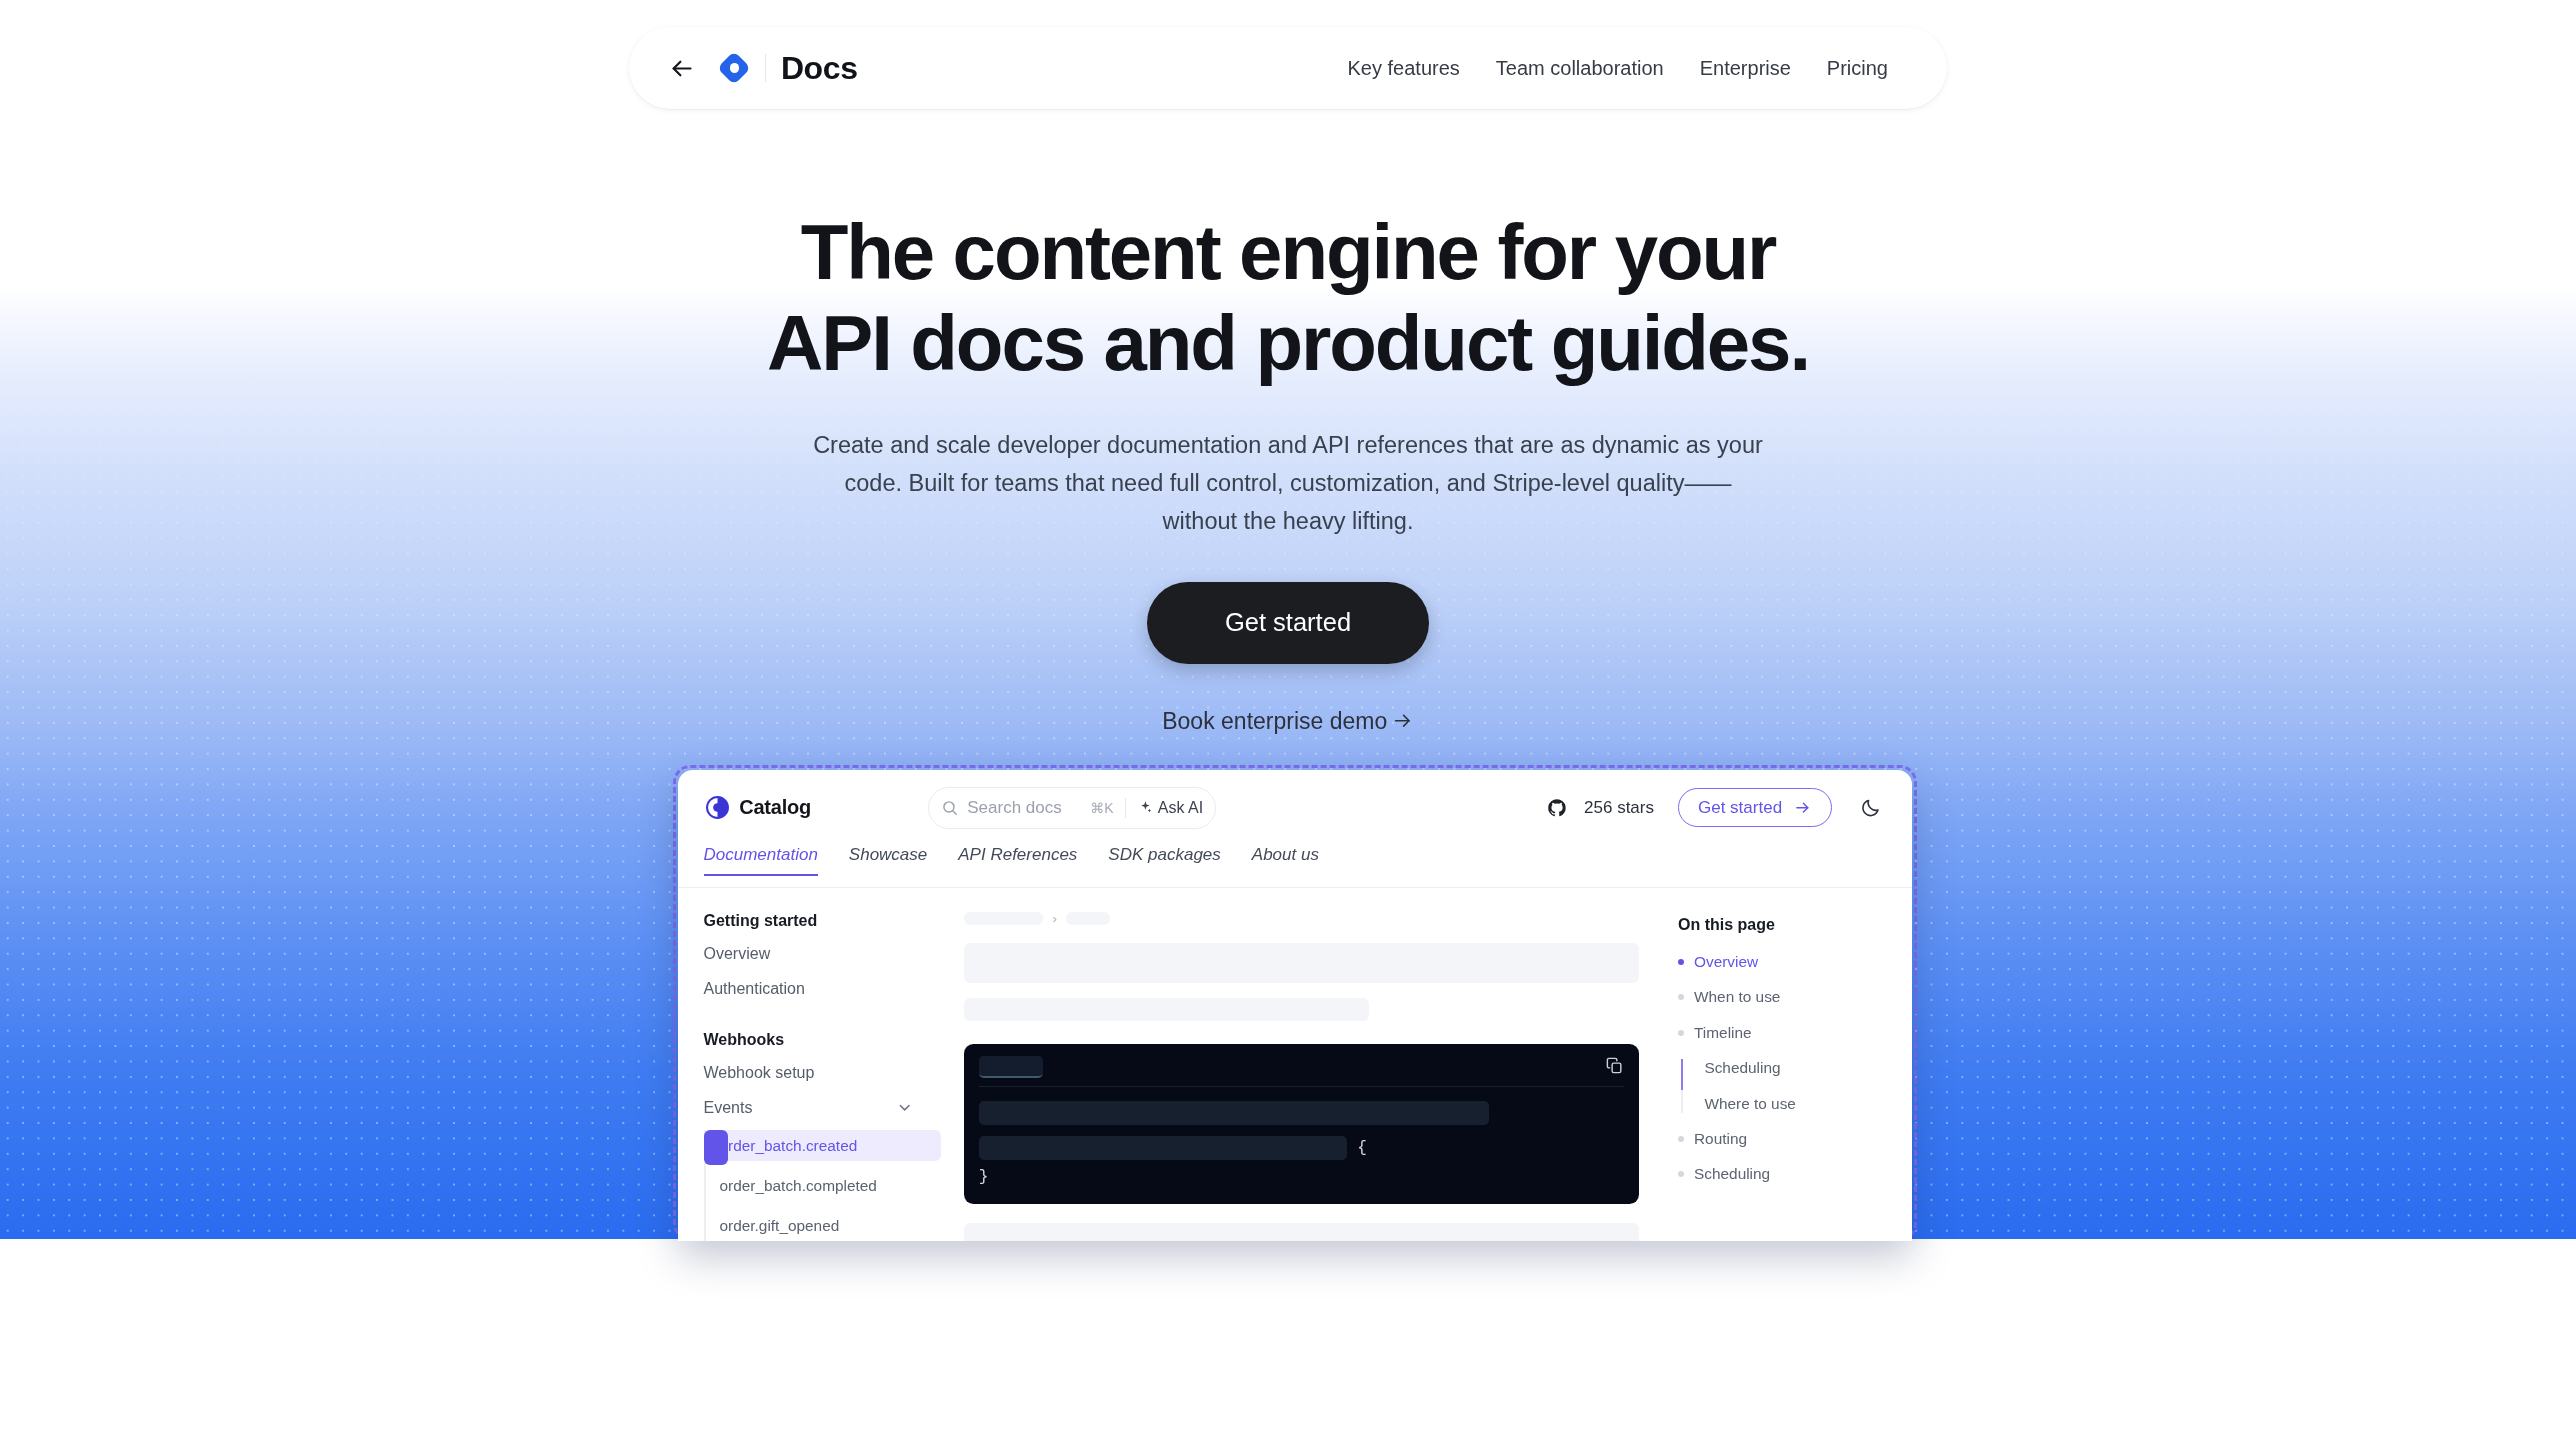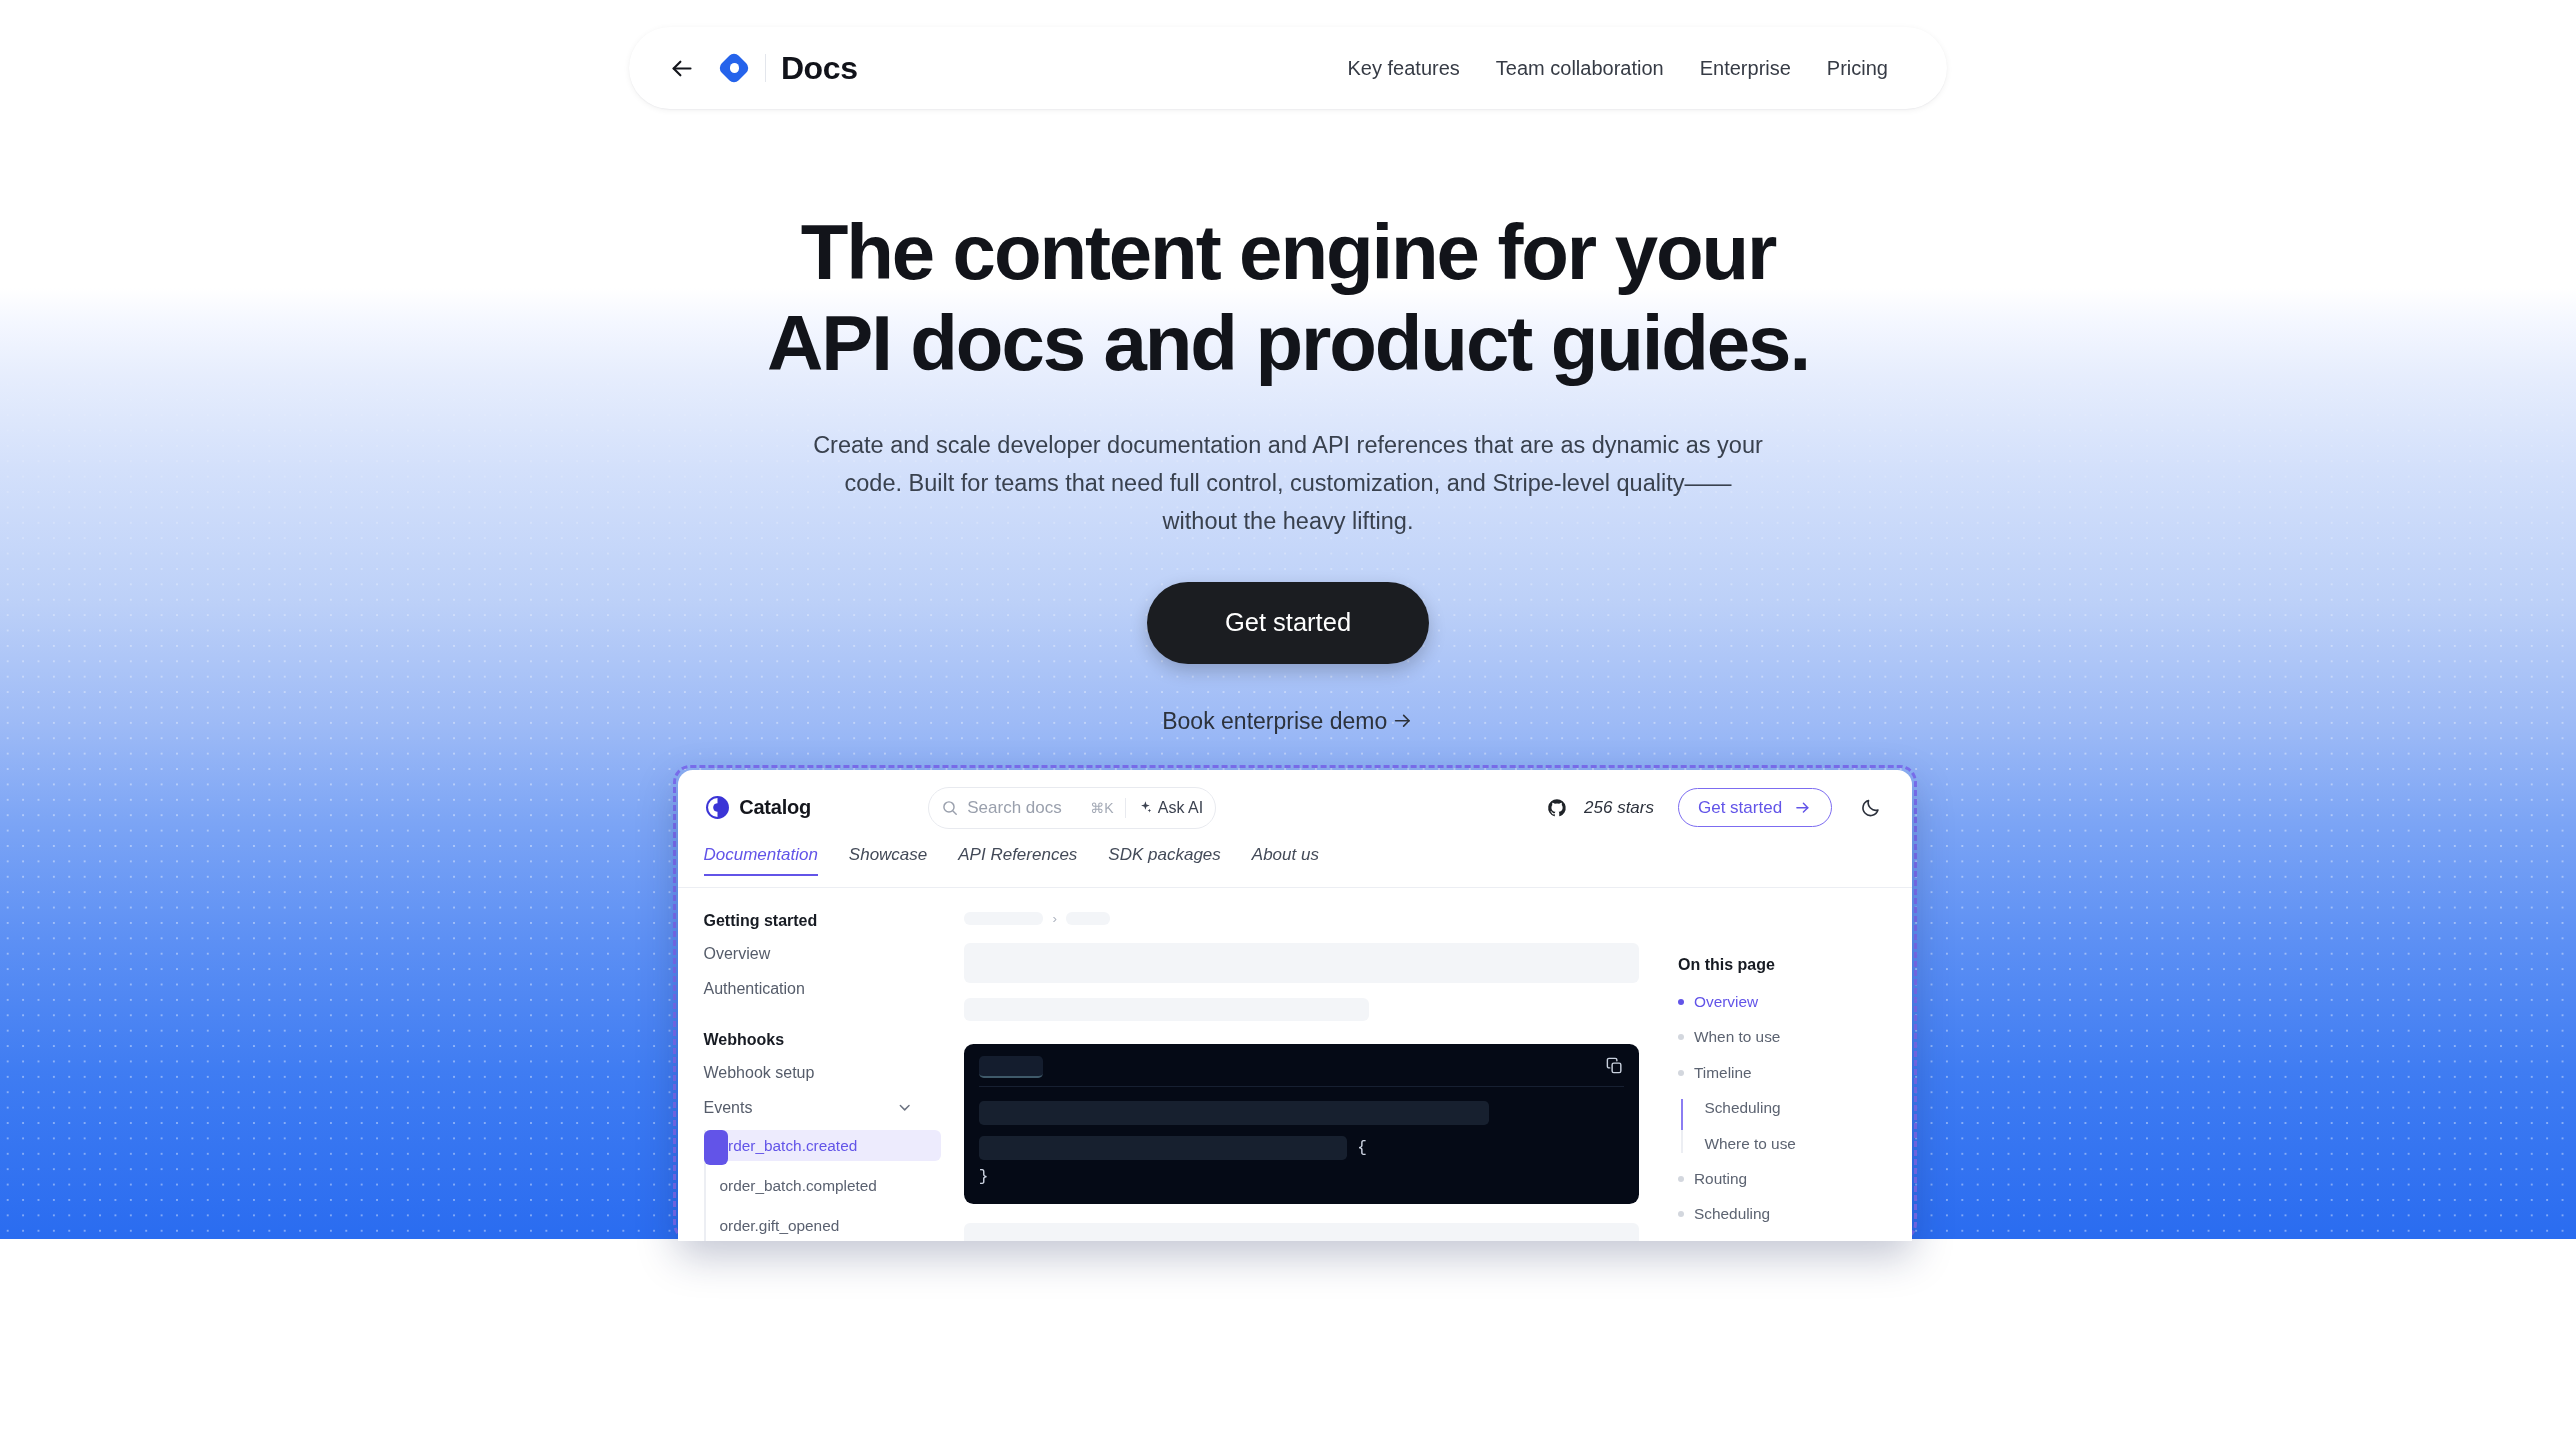--- a/index.html
+++ b/index.html
@@ -103,21 +103,21 @@
   .cat-logo { width: 27px; height: 27px; flex: 0 0 auto; }
   .cat-name { font-size: 20px; font-weight: 700; color: #14161c; margin-left: 8.7px; letter-spacing: -0.2px; }
   .search-box {
     margin-left: 117px; width: 288px; height: 42px; border: 1.3px solid #e8eaef; border-radius: 21px;
     display: flex; align-items: center; padding: 0 12px; background: #fff;
   }
   .search-ph { font-size: 17px; color: #9aa0ad; margin-left: 8.7px; }
   .kbd { margin-left: auto; font-size: 14px; color: #a4aab6; }
   .s-divider { width: 1.3px; height: 20px; background: #e8eaef; margin: 0 11.4px; }
   .ask-ai { display: flex; align-items: center; gap: 5.4px; font-size: 16px; color: #3c4250; cursor: pointer; }
-  .stars-group { margin-left: auto; display: flex; align-items: center; gap: 17px; font-style: italic; }
+  .stars-group { margin-left: auto; display: flex; align-items: center; gap: 17px; }
   .stars-txt { font-size: 17px; color: #2c313c; }
   .get-started-sm {
     margin-left: 24px; height: 39px; padding: 0 19px; border: 1.3px solid #7c6cf0; border-radius: 19.5px;
     display: flex; align-items: center; gap: 12px; color: #6254e8; font-size: 17px;
     background: #fff; cursor: pointer;
   }
   .moon-btn { margin-left: 24px; width: 31px; height: 31px; display:flex; align-items:center; justify-content:center; cursor:pointer; }
 
   .app-tabs { height: 43px; display: flex; align-items: flex-start; gap: 31px; padding: 0 25.5px;
               border-bottom: 1.3px solid #eceef3; font-style: italic; }
@@ -148,21 +148,21 @@
   .code-tabbar { display: flex; align-items: center; padding-bottom: 8px; border-bottom: 1.3px solid #172032; margin-bottom: 14.8px; }
   .code-tab-sk { width: 64px; height: 21.5px; background: #141d2e; border-radius: 4.7px; border-bottom: 2.7px solid #3f5a6a; }
   .copy-icon { margin-left: auto; cursor: pointer; }
   .code-line-1 { width: 79%; height: 24px; background: #17202f; border-radius: 4.7px; margin-bottom: 10.7px; }
   .code-row { display: flex; align-items: center; gap: 10.7px; margin-bottom: 8px; }
   .code-line-2 { width: 57%; height: 24px; background: #17202f; border-radius: 4.7px; }
   .brace { color: #cfd6e4; font-family: "Liberation Mono", monospace; font-size: 16px; }
   .sk-block-3 { width: 100%; height: 54px; margin-top: 19px; }
 
   .app-toc { width: 250px; padding: 28px 20px 0 16px; }
-  .toc-head { font-size: 16px; font-weight: 700; color: #171b23; margin-bottom: 19px; margin-top: 40px; }
+  .toc-head { font-size: 16px; font-weight: 700; color: #171b23; margin-bottom: 19px; }
   .toc-item { display: flex; align-items: center; gap: 10px; font-size: 15.4px; color: #5c6371; margin-bottom: 17.4px; cursor: pointer; }
   .toc-item.active { color: #6254e8; }
   .dot { width: 6px; height: 6px; border-radius: 50%; background: #d3d7de; flex: 0 0 auto; }
   .toc-item.active .dot { background: #6254e8; }
   .toc-sub-wrap { padding-left: 2.7px; border-left: 2px solid #eceef3; margin: 0 0 17.4px 2.7px; position: relative; }
   .toc-sub-rail { position: absolute; left: -2px; top: 0; width: 2px; height: 31px; background: #8b7df2; }
   .toc-sub { font-size: 15.4px; color: #5c6371; padding: 0 0 17.4px 19px; cursor: pointer; }
   .toc-sub:last-child { padding-bottom: 0; }
 </style>
 </head>

